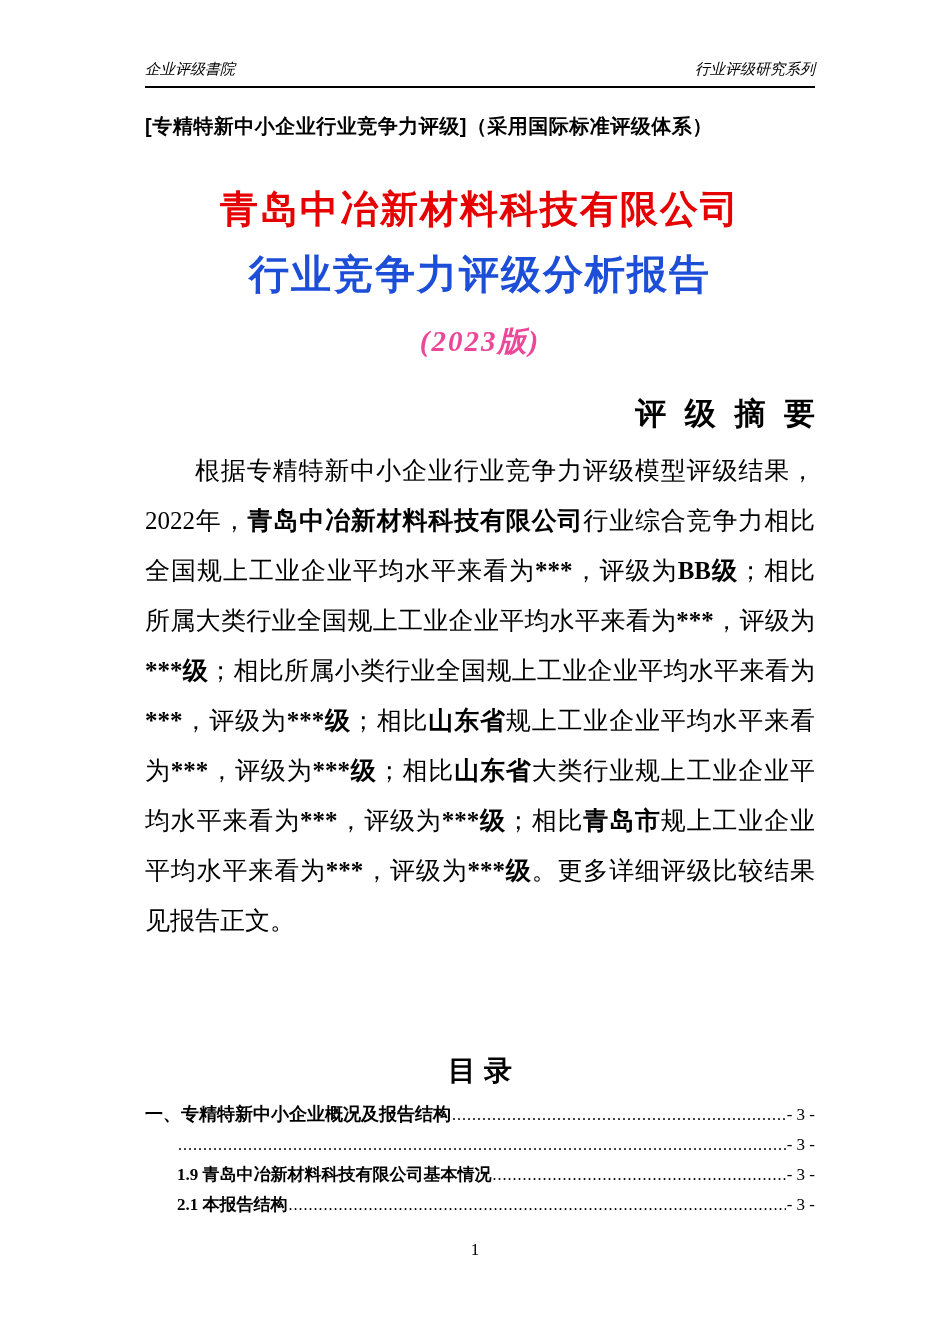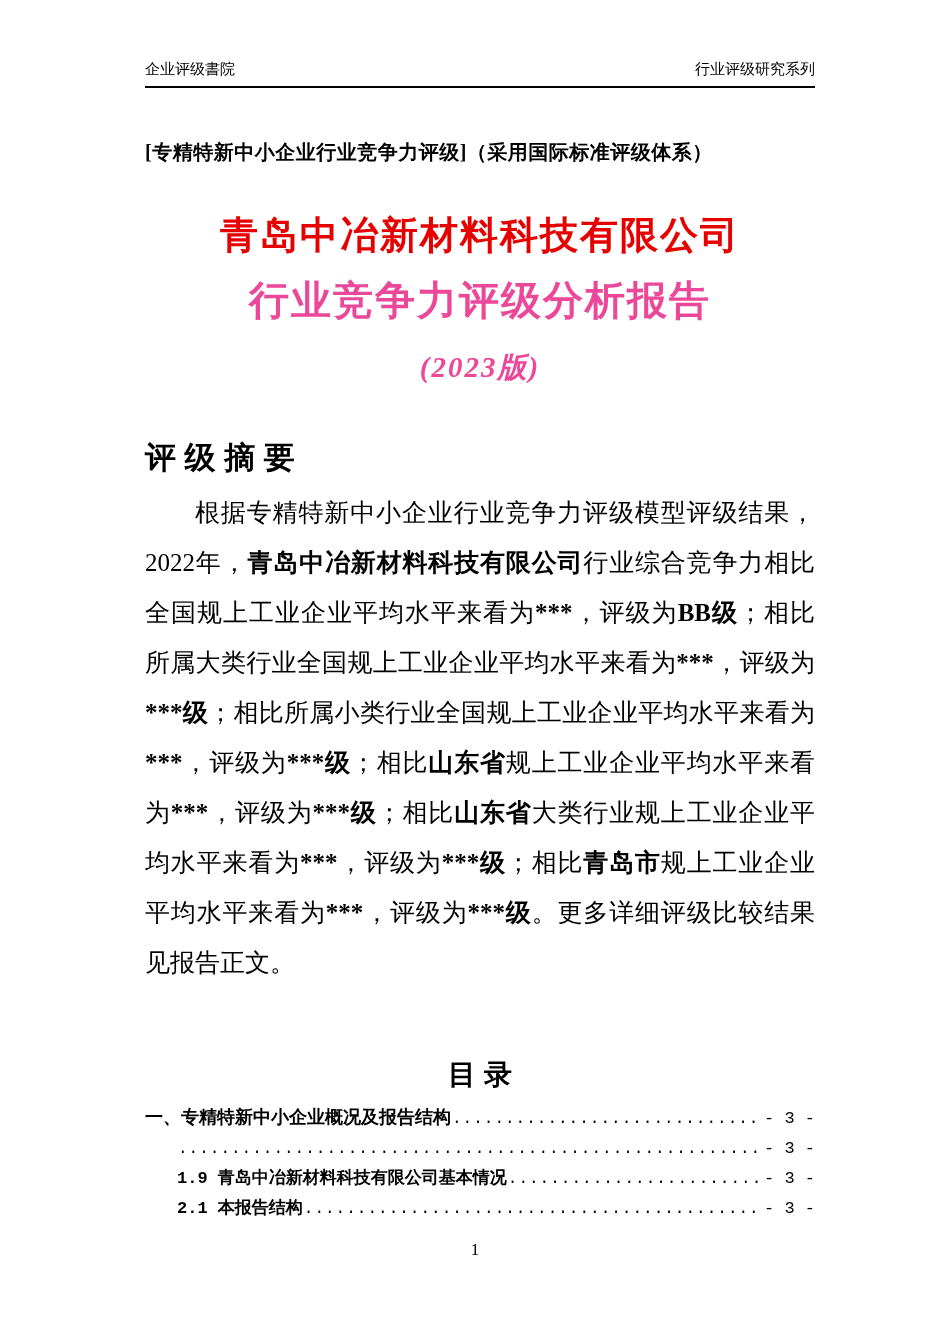--- a/index.html
+++ b/index.html
@@ -19,69 +19,70 @@
   
   .header {
     padding-top: 60px;
     display: flex;
     justify-content: space-between;
     align-items: flex-end;
     font-family: "Liberation Sans", "DejaVu Sans", sans-serif;
     font-size: 15px;
     padding-bottom: 7px;
     border-bottom: 2px solid #000000;
+    font-style: italic;
   }
   
   .subtitle {
-    margin-top: 51px;
-    font-family: Liberation Serif, serif;
+    margin-top: 25px;
+    font-family: Liberation Sans, sans-serif;
     font-weight: bold;
     font-size: 20px;
     letter-spacing: 0.5px;
   }
   
   .title-block { margin-top: 45px; text-align: center; }
   .title-line {
     font-weight: bold;
     font-size: 40px;
     line-height: 48px;
     margin-bottom: 18px;
     letter-spacing: 2px;
   }
   .title-line.company { font-size: 38px; }
   .title-line.version { font-size: 29px; margin-bottom: 0; }
   
   .summary-heading {
-    margin-top: 46px;
-    text-align: left;
-    font-family: Liberation Sans, sans-serif;
+    margin-top: 30px;
+    text-align: right;
+    font-family: Liberation Mono, monospace;
     font-weight: bold;
     font-size: 31px;
     line-height: 42px;
   }
   .summary-text {
     margin-top: 9px;
     font-size: 25px;
     line-height: 50px;
     text-align: justify;
     text-indent: 2em;
   }
   .summary-text .b { font-weight: bold; }
   
   .toc-heading {
-    margin-top: 69px;
+    margin-top: 107px;
     text-align: center;
     font-family: "Liberation Sans", "DejaVu Sans", sans-serif;
     font-weight: bold;
     font-size: 28px;
     line-height: 36px;
   }
   .toc-list {
     margin-top: 10px;
-    font-family: Liberation Mono, monospace;
+    font-family: Liberation Serif, serif;
     font-weight: bold;
   }
   .toc-row {
     display: flex;
     align-items: baseline;
     line-height: 30px;
     font-size: 18px;
   }
   .toc-row.lvl1 { padding-left: 32px; font-size: 17px; }
   .toc-label { white-space: nowrap; }
@@ -116,21 +117,21 @@
 
     <div class="header">
       <span>企业评级書院</span>
       <span>行业评级研究系列</span>
     </div>
 
     <div class="subtitle">[专精特新中小企业行业竞争力评级]（采用国际标准评级体系）</div>
 
     <div class="title-block">
       <div class="title-line company" style="color: rgb(230, 0, 0);">青岛中冶新材料科技有限公司</div>
-      <div class="title-line report" style="color: #ec4899;">行业竞争力评级分析报告</div>
+      <div class="title-line report" style="color: #1d4ed8;">行业竞争力评级分析报告</div>
       <div class="title-line version" style="color: #ec4899; font-style: italic;">(2023版)</div>
     </div>
 
     <div class="summary-heading">评 级 摘 要</div>
 
     <p class="summary-text"><span>根据专精特新中小企业行业竞争力评级模型评级结果，2022年，</span><span class="b">青岛中冶新材料科技有限公司</span><span>行业综合竞争力相比全国规上工业企业平均水平来看为</span><span class="b">***</span><span>，评级为</span><span class="b">BB级</span><span>；相比所属大类行业全国规上工业企业平均水平来看为</span><span class="b">***</span><span>，评级为</span><span class="b">***级</span><span>；相比所属小类行业全国规上工业企业平均水平来看为</span><span class="b">***</span><span>，评级为</span><span class="b">***级</span><span>；相比</span><span class="b">山东省</span><span>规上工业企业平均水平来看为</span><span class="b">***</span><span>，评级为</span><span class="b">***级</span><span>；相比</span><span class="b">山东省</span><span>大类行业规上工业企业平均水平来看为</span><span class="b">***</span><span>，评级为</span><span class="b">***级</span><span>；相比</span><span class="b">青岛市</span><span>规上工业企业平均水平来看为</span><span class="b">***</span><span>，评级为</span><span class="b">***级</span><span>。更多详细评级比较结果见报告正文。</span></p>
 
     <div class="toc-heading">目 录</div>
 
     <div class="toc-list">

